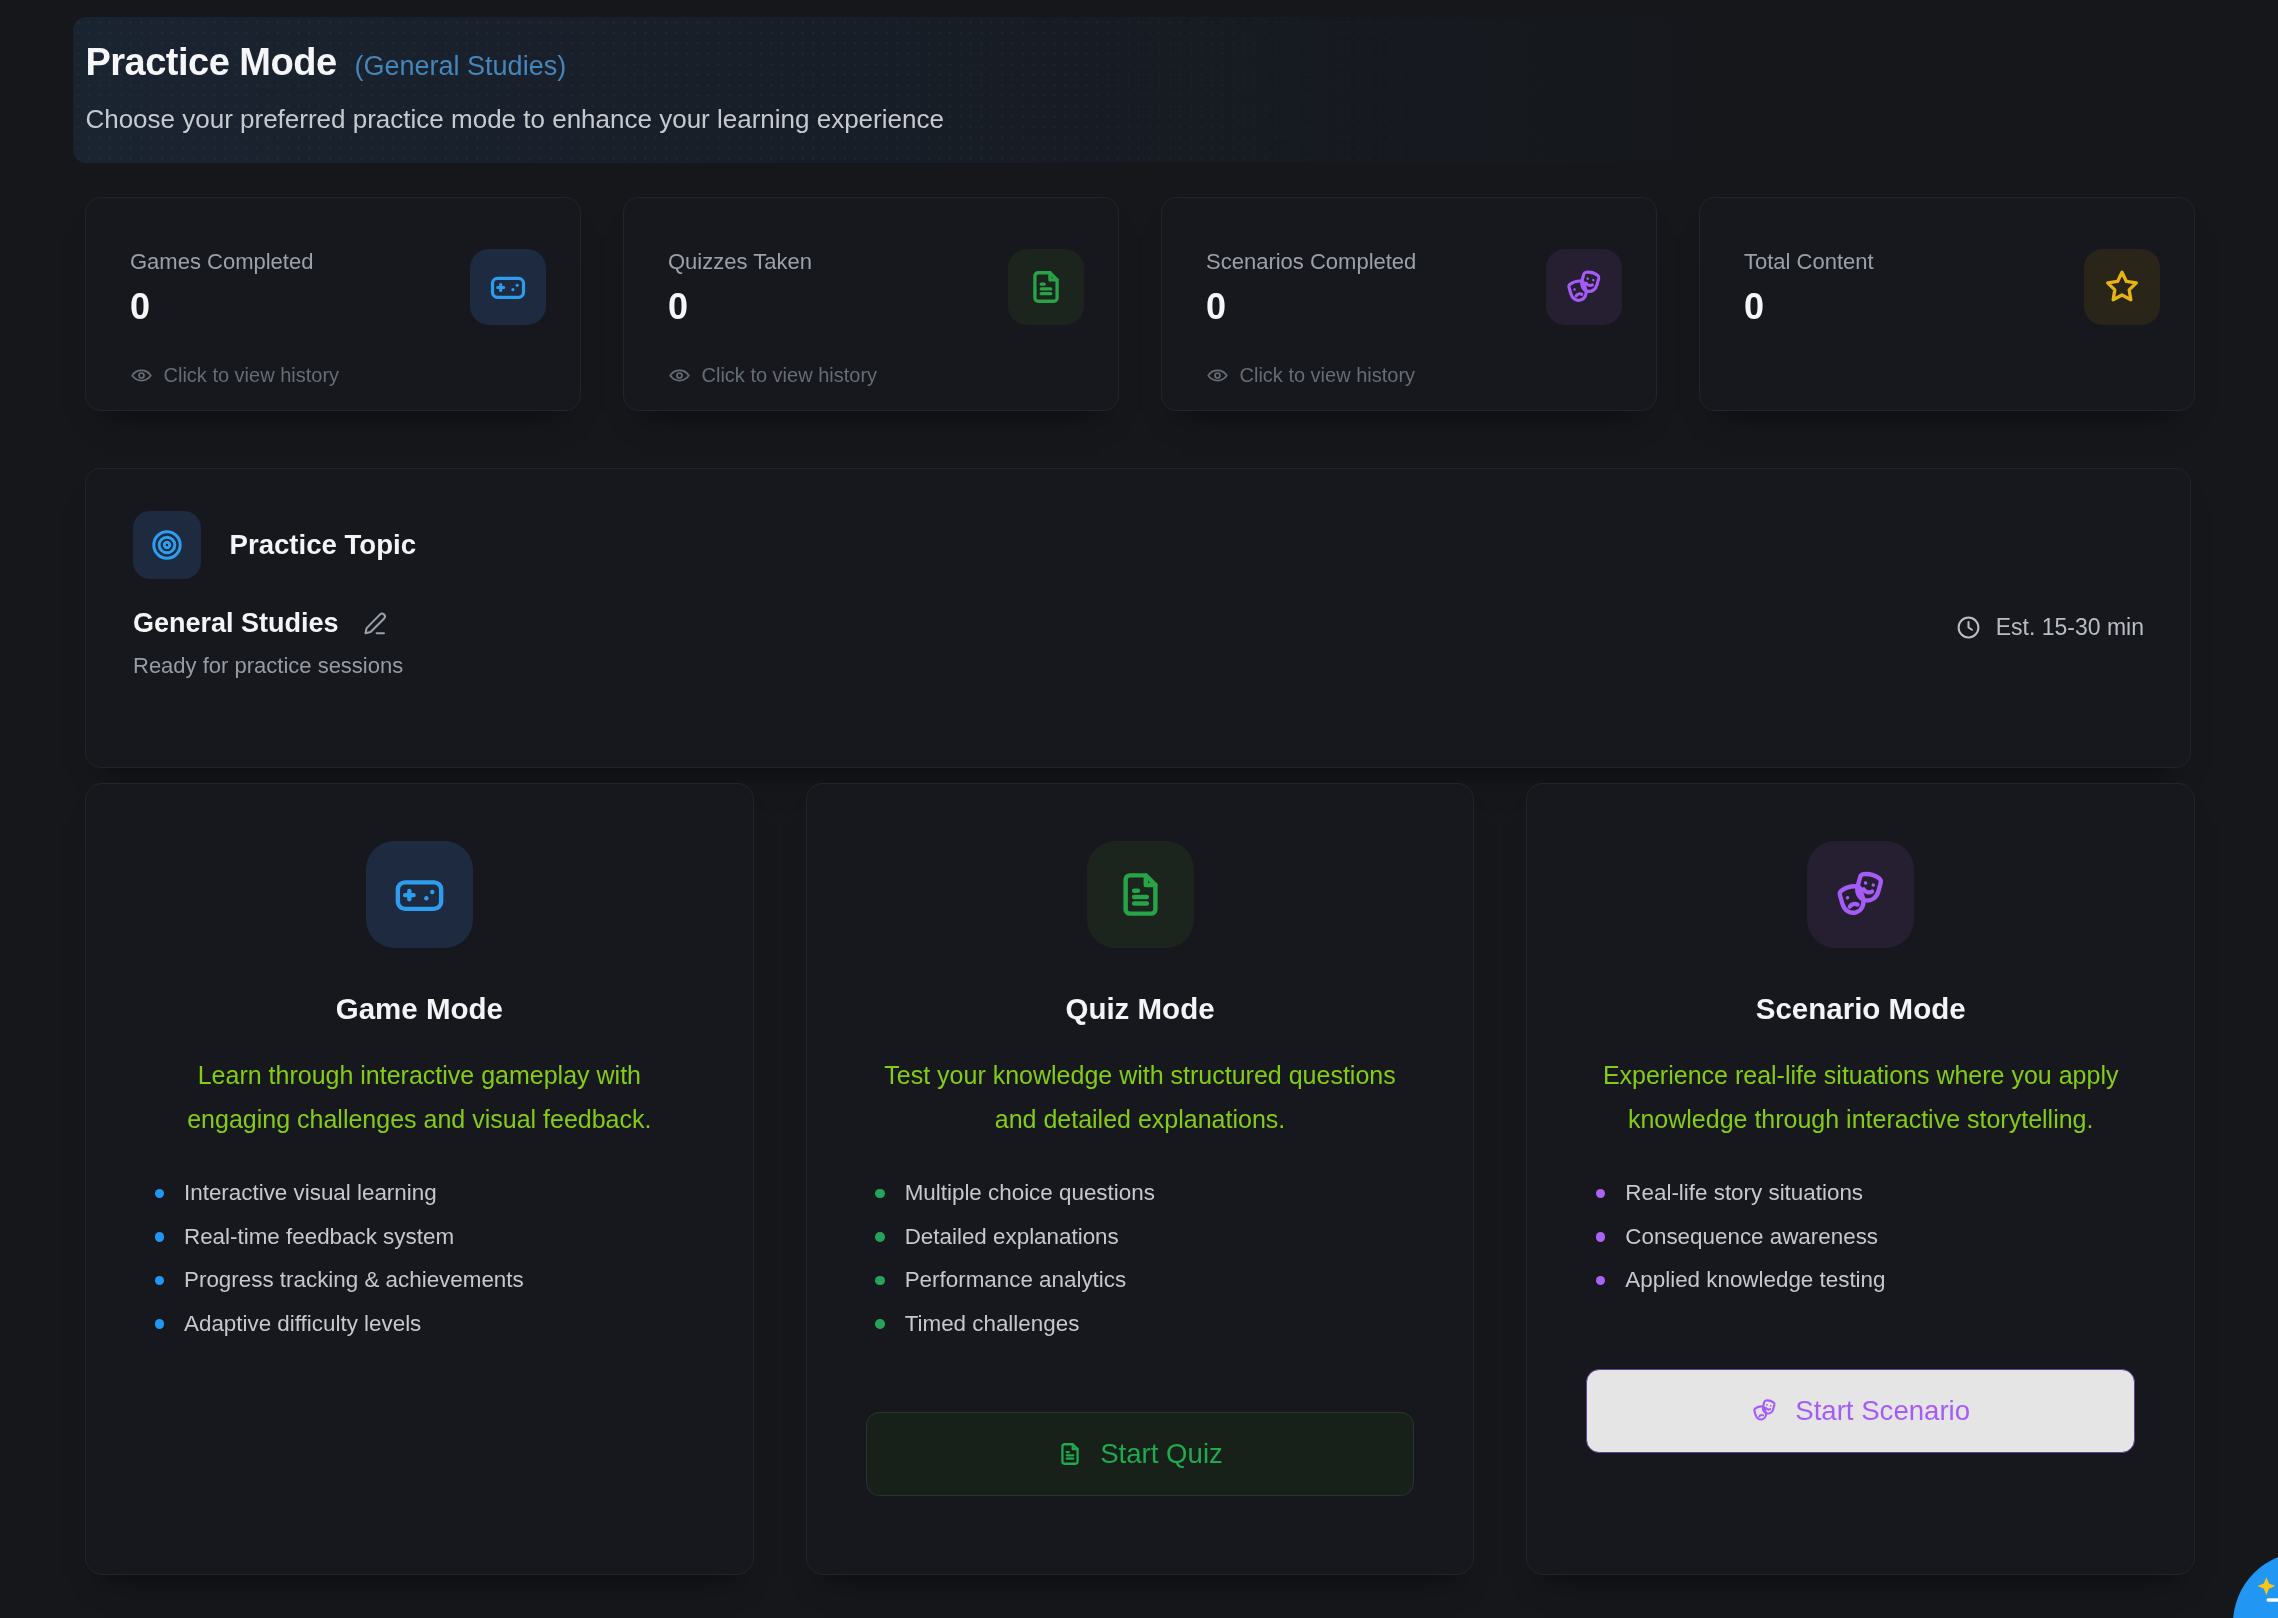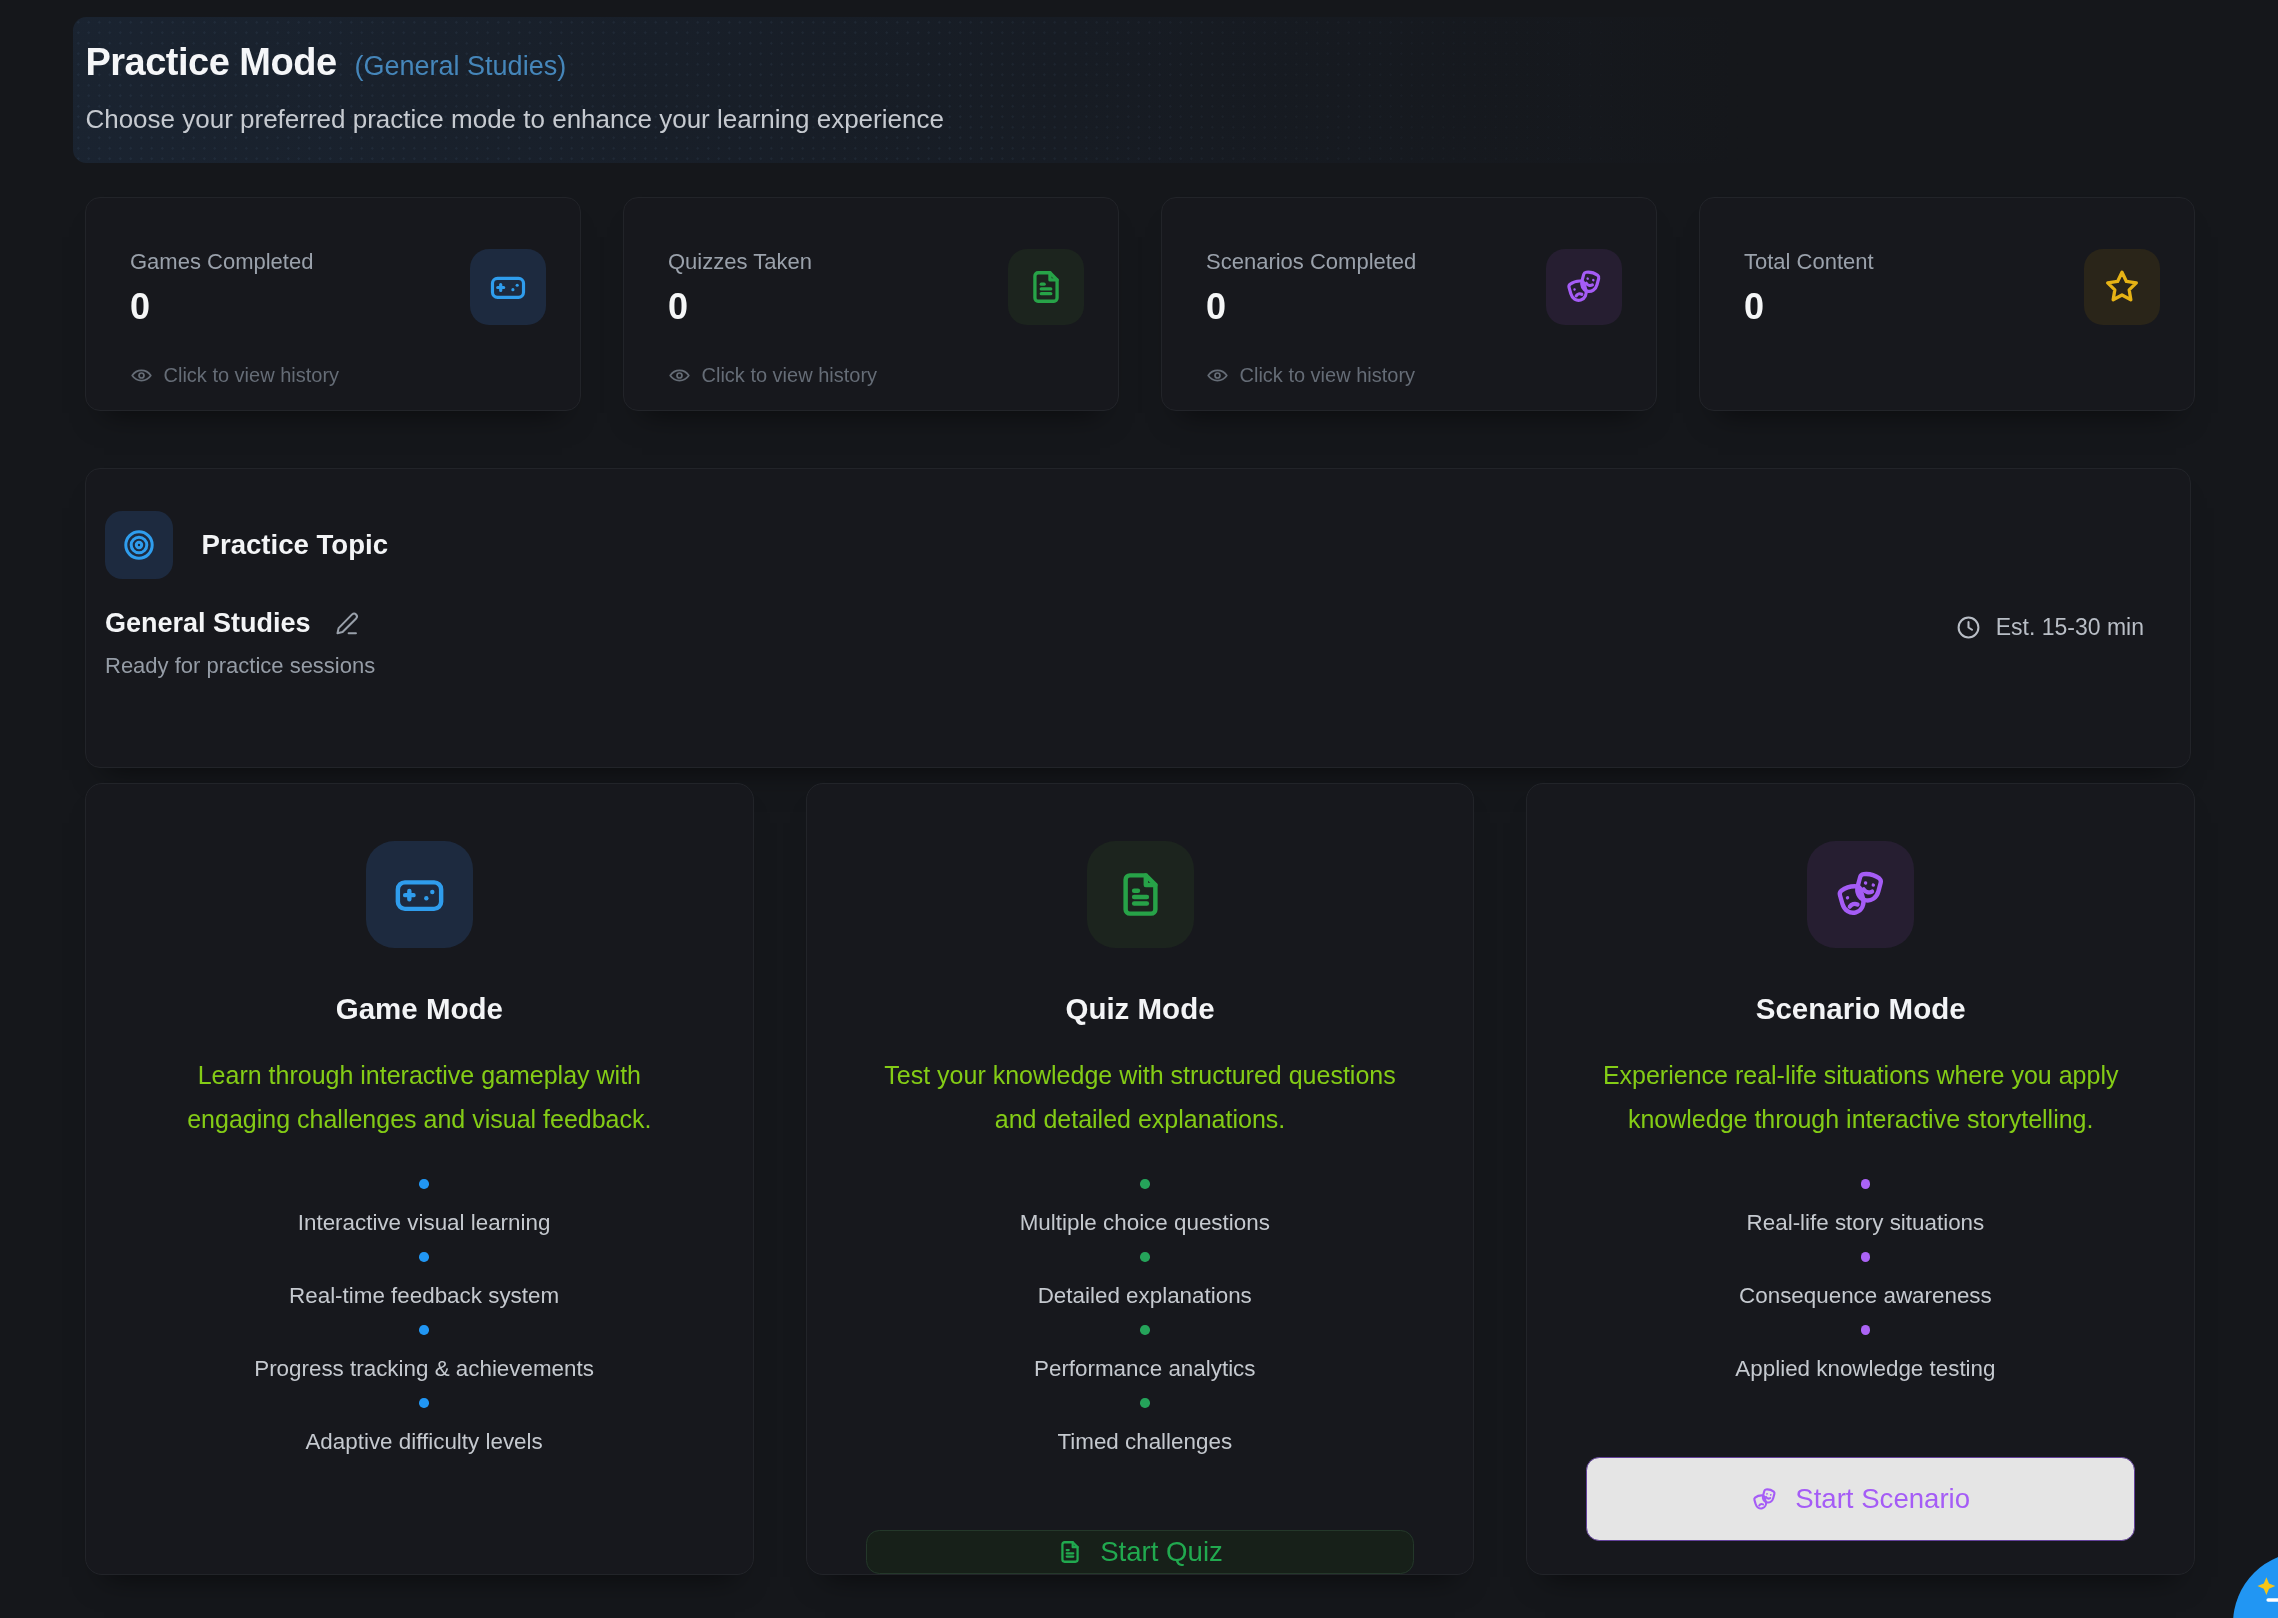--- a/index.html
+++ b/index.html
@@ -43,35 +43,35 @@
   .chip-sm{width:76px;height:76px;}
   .chip-md{width:68px;height:68px;border-radius:17px;}
   .chip-lg{width:107px;height:107px;border-radius:28.5px;}
   .chip-blue{background:#1d2a3f;color:#2f9ded;}
   .chip-green{background:#1c241e;color:#27a348;}
   .chip-purple{background:#261e31;color:#a55cf6;}
   .chip-yellow{background:#2a2519;color:#e6b315;}
   .stat-note{margin-top:auto;display:flex;align-items:center;gap:10.5px;font-size:20px;color:#656c76;}
   .stat-note svg{flex:0 0 auto;}
   
-  .topic-card{position:absolute;left:85px;top:468px;width:2106px;height:300px;padding:42px 19px;}
+  .topic-card{position:absolute;left:85px;top:468px;width:2106px;height:300px;padding:42px 47px;}
   .topic-head{display:flex;align-items:center;gap:28.5px;}
   .topic-heading{font-size:27.6px;font-weight:700;color:#f3f4f6;}
   .topic-name-row{margin-top:28.5px;display:flex;align-items:center;gap:23px;}
   .topic-name{font-size:27px;font-weight:700;color:#f3f4f6;}
   .edit-btn{color:#99a0aa;display:flex;align-items:center;cursor:pointer;background:none;border:none;padding:0;}
   .topic-status{margin-top:14.3px;font-size:22px;color:#959ca6;}
   .topic-estimate{position:absolute;right:46px;top:145px;display:flex;align-items:center;gap:13.3px;font-size:23px;color:#b9bec6;}
   
   .modes-row{position:absolute;left:85px;top:783px;width:2110px;display:flex;gap:52px;}
   .mode-card{flex:1;height:792px;padding:57px 59px 0 59px;display:flex;flex-direction:column;align-items:center;text-align:center;border-radius:17px;}
   .mode-title{margin-top:44px;font-size:29.5px;font-weight:700;color:#f3f4f6;}
   .mode-desc{margin-top:27px;font-size:25px;line-height:44px;color:#84cc16;max-width:552px;}
   .feature-list{margin:38px 0 0 0;padding:0 0 0 9.5px;list-style:none;align-self:stretch;text-align:left;}
-  .feature-item{display:flex;align-items:center;gap:20px;font-size:22.4px;color:#c5c9cf;line-height:28.5px;margin-bottom:15px;flex-direction:column;}
+  .feature-item{display:flex;align-items:center;gap:20px;font-size:22.4px;color:#c5c9cf;line-height:28.5px;margin-bottom:15px;}
   .bullet{width:9.5px;height:9.5px;border-radius:50%;flex:0 0 auto;}
   .bullet-blue{background:#2196f3;}
   .bullet-green{background:#25a35a;}
   .bullet-purple{background:#ab63f5;}
   .mode-btn{
     margin-top:59px;align-self:stretch;height:84px;border-radius:13.3px;
     display:flex;align-items:center;justify-content:center;gap:17px;
     font-size:27.6px;font-weight:500;cursor:pointer;border:1.4px solid transparent;
     font-family:inherit;
   }

